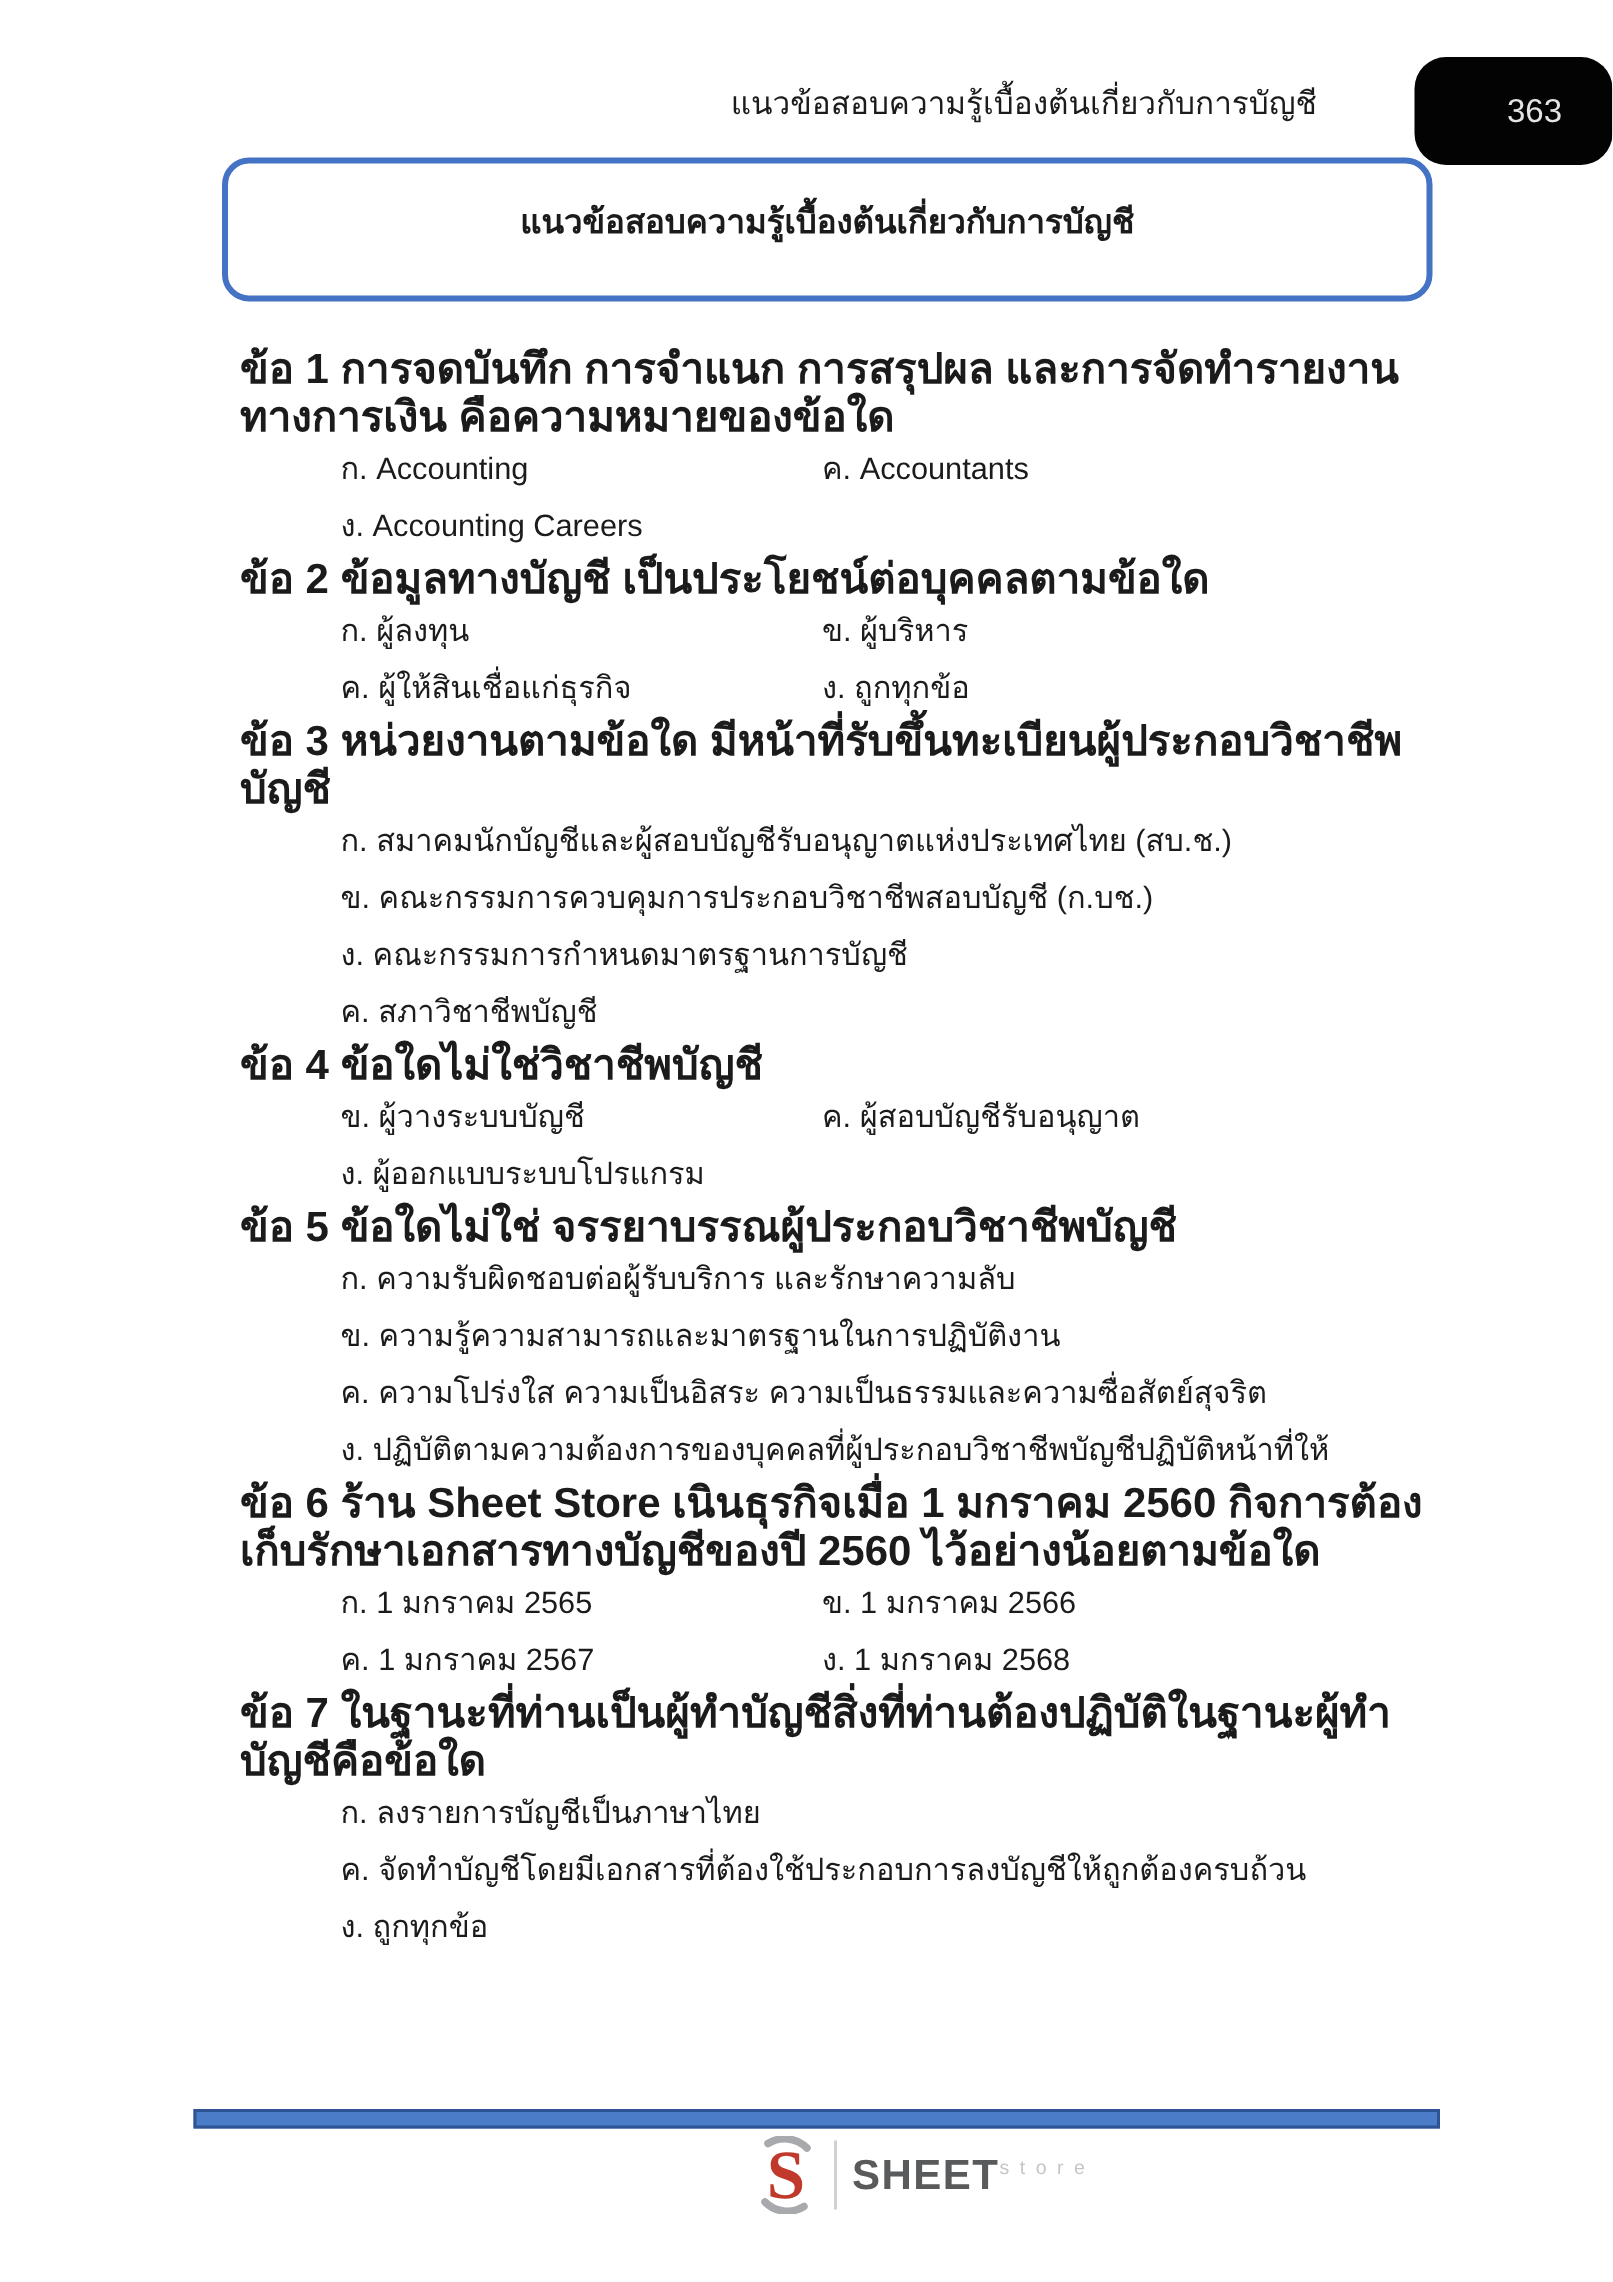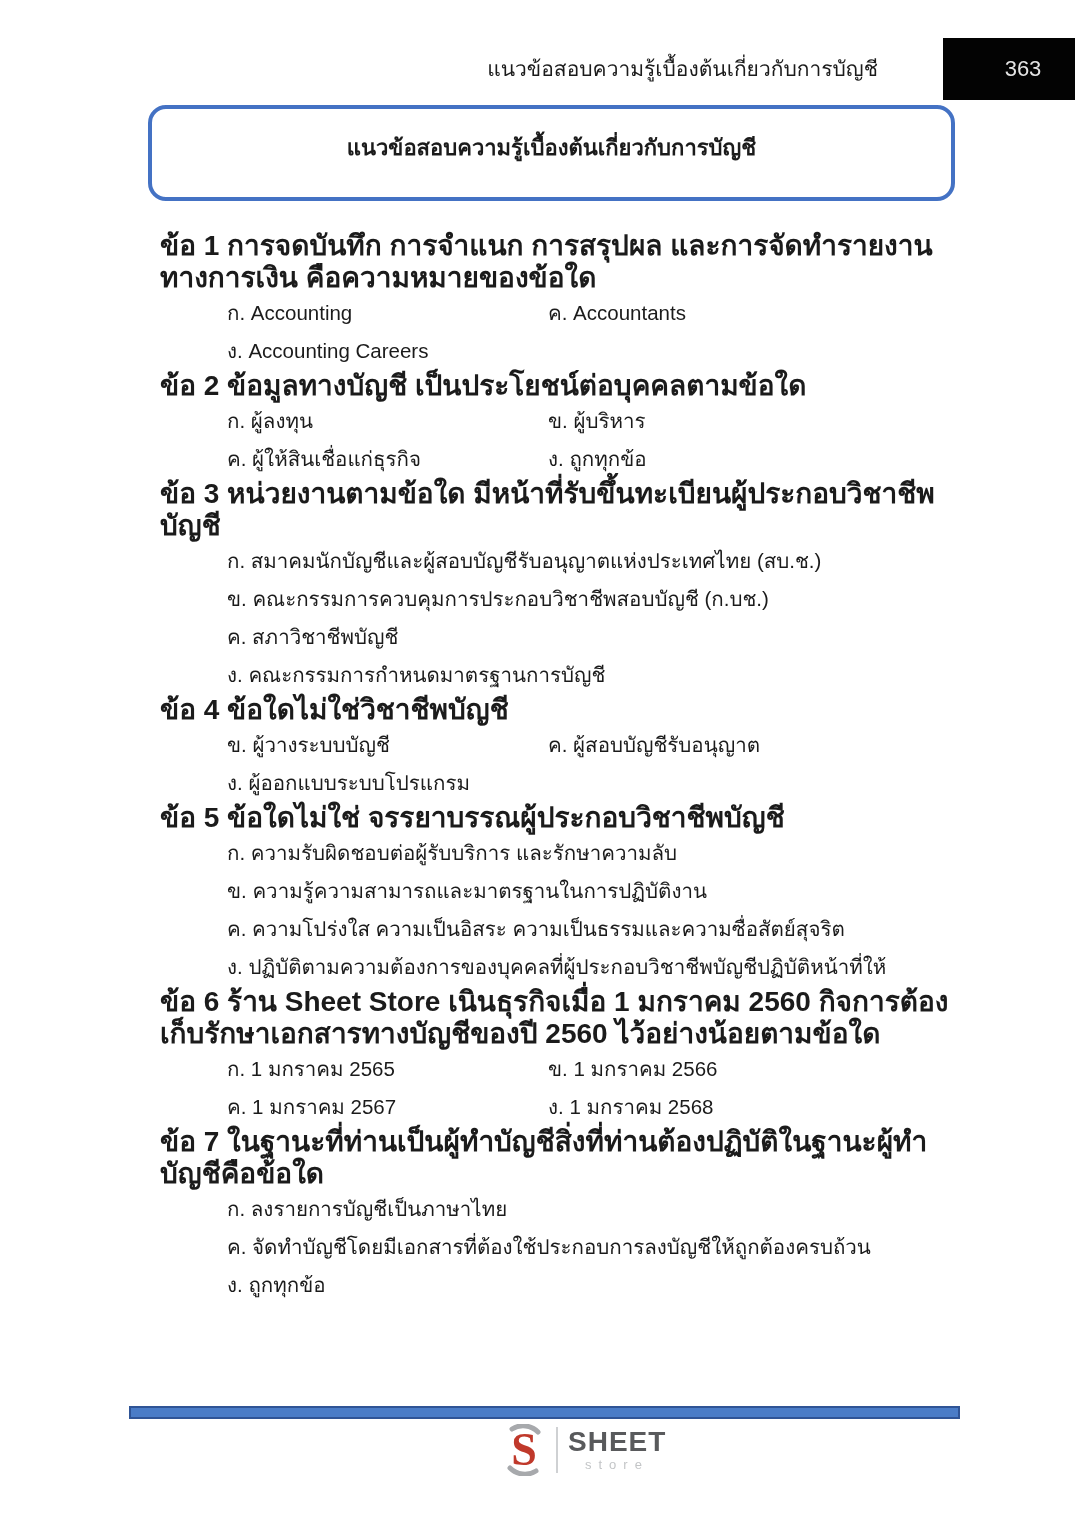--- a/index.html
+++ b/index.html
@@ -21,28 +21,29 @@
     right: 197px;
     font-size: 21px;
     color: #1b1b1b;
     white-space: nowrap;
   }
   .page-badge {
     position: absolute;
     top: 38px;
     right: 0;
     width: 132px;
-    height: 62px;
+    height: 72px;
     background: #030303;
     color: #e4e4e4;
     display: flex;
     align-items: center;
     justify-content: center;
     font-size: 22px;
     padding-left: 28px;
+    border-radius: 21px;
   }
 
   
   .title-box {
     position: absolute;
     top: 105px;
     left: 148px;
     width: 807px;
     height: 96px;
     border: 4px solid #4472c4;
@@ -100,35 +101,34 @@
     display: flex;
     align-items: center;
   }
   .logo-mark { display: block; }
   .logo-divider {
     width: 2px;
     height: 46px;
     background: #cfd1d3;
     margin: 0 10px 0 6px;
   }
-  .logo-text { display: flex; flex-direction: column; }
+  .logo-text { display: flex; flex-direction: row; }
   .logo-name {
     font-size: 28px;
     font-weight: bold;
     color: #595a5c;
     letter-spacing: 1px;
     line-height: 28px;
   }
   .logo-sub {
     font-size: 13px;
     color: #c3c5c7;
     letter-spacing: 7px;
     line-height: 15px;
     margin-top: 1px;
-    margin-left: 17px;
   }
 </style>
 </head>
 <body>
 
 <div class="page">
 
   <span class="running-title">แนวข้อสอบความรู้เบื้องต้นเกี่ยวกับการบัญชี</span>
   <div class="page-badge">
     <span>363</span>
@@ -157,22 +157,22 @@
         <span class="opt">ค. ผู้ให้สินเชื่อแก่ธุรกิจ</span>
         <span class="opt">ง. ถูกทุกข้อ</span>
       </div>
     </section>
 
     <section class="question">
       <p class="q-head"><span>ข้อ 3 หน่วยงานตามข้อใด มีหน้าที่รับขึ้นทะเบียนผู้ประกอบวิชาชีพบัญชี</span><span class="u"></span><span></span></p>
       <div class="opts stack">
         <span class="opt">ก. สมาคมนักบัญชีและผู้สอบบัญชีรับอนุญาตแห่งประเทศไทย   (สบ.ช.)</span>
         <span class="opt">ข. คณะกรรมการควบคุมการประกอบวิชาชีพสอบบัญชี (ก.บช.)</span>
+        <span class="opt">ง. คณะกรรมการกำหนดมาตรฐานการบัญชี</span>
         <span class="opt">ค. สภาวิชาชีพบัญชี</span>
-        <span class="opt">ง. คณะกรรมการกำหนดมาตรฐานการบัญชี</span>
       </div>
     </section>
 
     <section class="question">
       <p class="q-head"><span>ข้อ 4 ข้อใด</span><span class="u">ไม่ใช่</span><span>วิชาชีพบัญชี</span></p>
       <div class="opts grid2">
         <span class="opt">ข. ผู้วางระบบบัญชี</span>
         <span class="opt">ค. ผู้สอบบัญชีรับอนุญาต</span>
         <span class="opt">ง. ผู้ออกแบบระบบโปรแกรม</span>
       </div>

